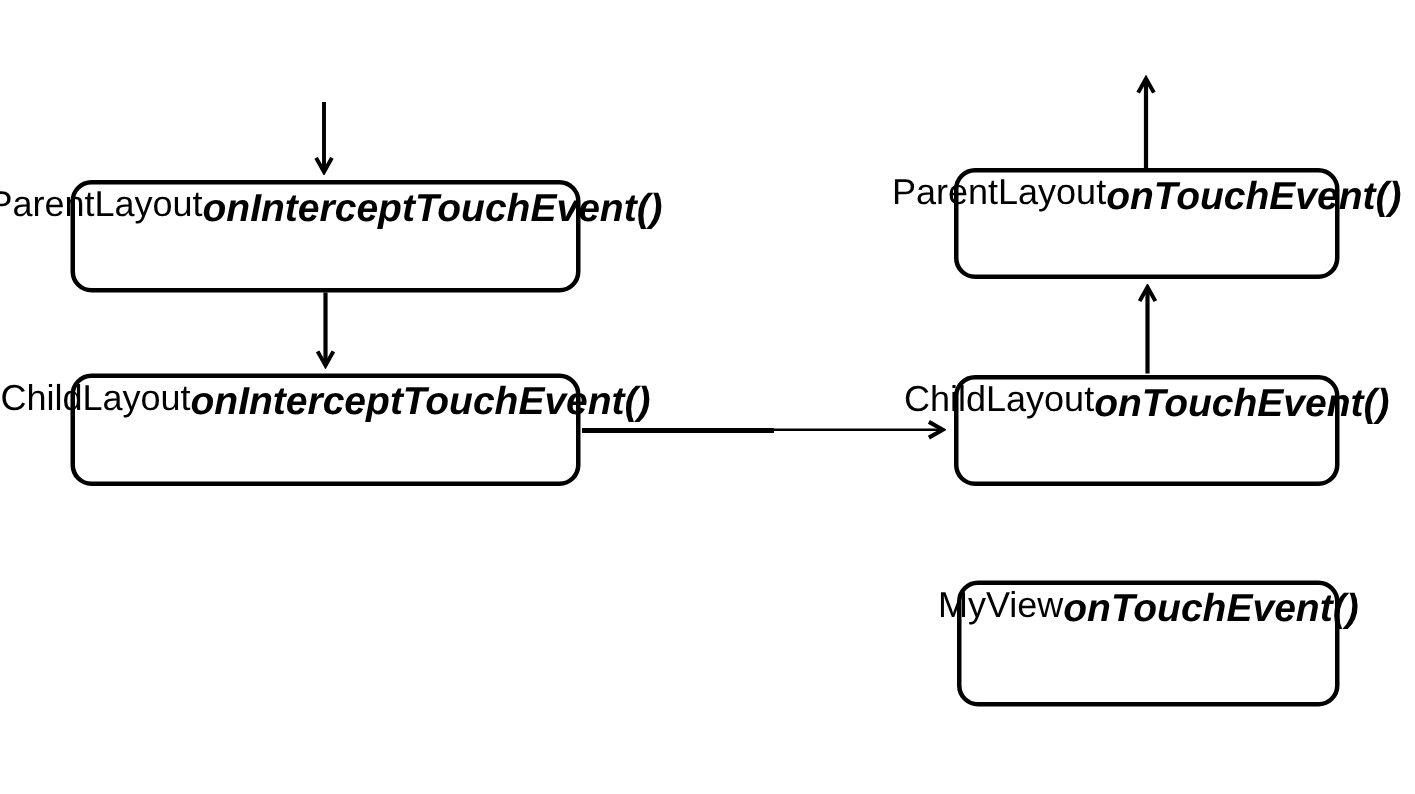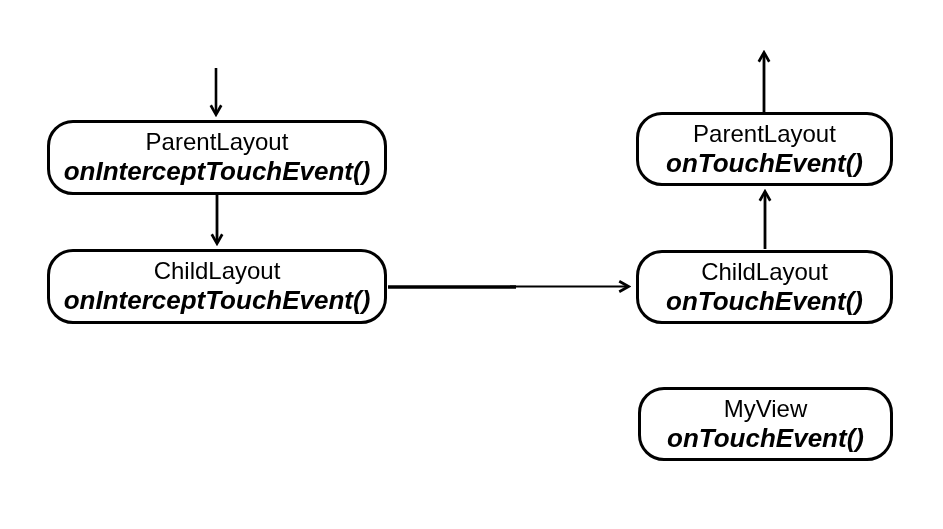--- a/index.html
+++ b/index.html
@@ -19,25 +19,24 @@
     position: absolute;
     left: 0;
     top: 0;
     width: 943px;
     height: 529px;
   }
   .node {
     position: absolute;
     box-sizing: border-box;
     border: 3px solid #000000;
-    border-radius: 26px;
+    border-radius: 14px;
     background: #ffffff;
     display: flex;
-    flex-direction: column;
-    align-items: center;
+    align-items: flex-start;
     justify-content: center;
     text-align: center;
     line-height: 1.18;
   }
   .node-title {
     font-size: 24px;
     color: #000000;
     white-space: nowrap;
   }
   .node-method {
@@ -45,21 +44,21 @@
     font-style: italic;
     font-weight: bold;
     color: #000000;
     white-space: nowrap;
   }
   
   .n-left-parent  { left: 47px;  top: 120px; width: 340px; height: 75px; }
   .n-left-child   { left: 47px;  top: 249px; width: 340px; height: 75px; }
   .n-right-parent { left: 636px; top: 112px; width: 257px; height: 74px; }
   .n-right-child  { left: 636px; top: 250px; width: 257px; height: 74px; }
-  .n-right-myview { left: 638px; top: 387px; width: 255px; height: 74px; }
+  .n-right-myview { left: 638px; top: 387px; width: 255px; height: 84px; }
 </style>
 </head>
 <body>
 
 <div class="canvas">
 
   <svg class="arrow-layer" width="943" height="529" viewBox="0 0 943 529" xmlns="http://www.w3.org/2000/svg">
     <defs>
       <marker id="arrowhead" markerUnits="userSpaceOnUse" markerWidth="14" markerHeight="14" viewBox="0 0 12 12" refX="9.5" refY="6" orient="auto">
         <path d="M2,1.5 L10,6 L2,10.5" fill="none" stroke="#000000" stroke-width="2.3"></path>

